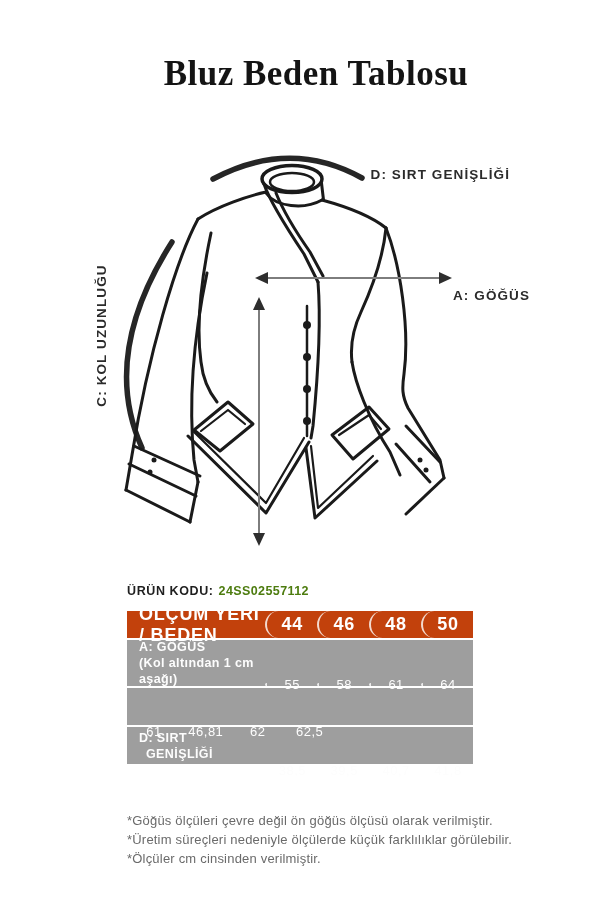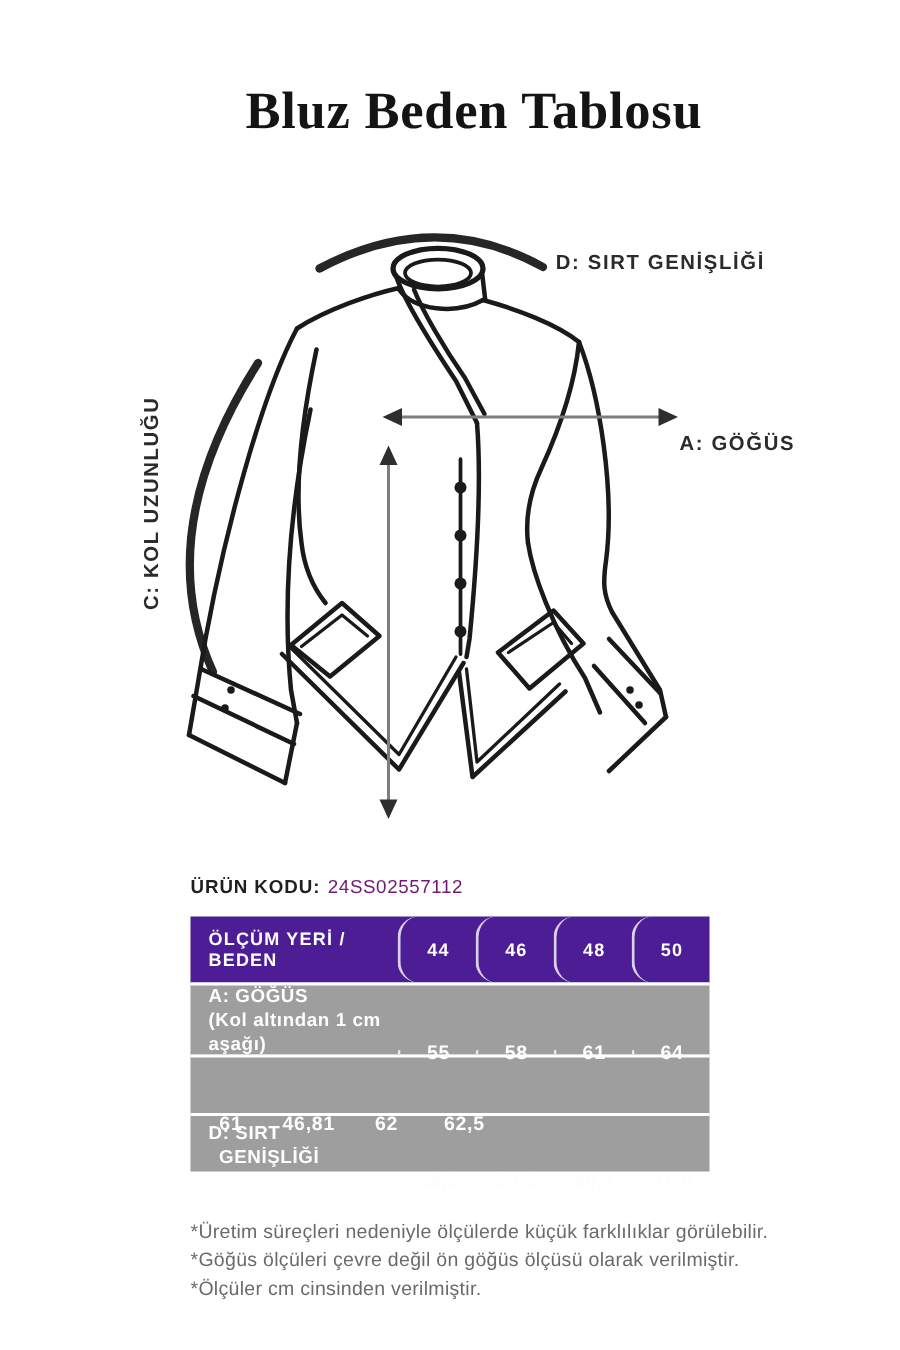--- a/index.html
+++ b/index.html
@@ -19,31 +19,31 @@
     position:absolute;font-size:13.5px;font-weight:700;color:#2b2b2b;
     letter-spacing:1.1px;white-space:nowrap;
   }
   .label-d{top:-4px;left:0;width:420px;text-align:right;margin-top:43px;}
   .label-a{top:160px;left:363px;}
   .label-b{top:426px;left:90px;width:200px;text-align:center;}
   .label-c{top:200px;left:-64px;width:150px;text-align:center;transform:rotate(-90deg);}
   
   .product-code{position:absolute;left:127px;top:584px;font-size:12.5px;
     font-weight:600;color:#1f1f1f;letter-spacing:.6px;}
-  .product-code .code{font-weight:400;color:#701a75;margin-left:5px;letter-spacing:.4px;}
+  .product-code .code{font-weight:700;color:#4d7c0f;margin-left:5px;letter-spacing:.4px;}
   
   .size-table{position:absolute;left:127px;top:611px;width:346px;}
   .t-row{display:flex;width:100%;}
   .t-cell{box-sizing:border-box;display:flex;flex-direction:column;justify-content:center;}
   .t-label{width:40%;padding-left:12px;align-items:flex-start;text-align:left;}
   .t-val{width:15%;align-items:center;text-align:center;border-left:2px solid rgba(255,255,255,.8);border-radius:14px;}
-  .t-head{background:#4c1d95;color:#fff;height:44px;font-size:12px;font-weight:700;letter-spacing:.8px;}
+  .t-head{background:#c2410c;color:#fff;height:27px;font-size:18px;font-weight:700;letter-spacing:.8px;}
   .t-body{background:#9e9e9e;color:#fdfdfd;border-top:2px solid #fff;}
   .t-body .t-label{font-size:12.5px;font-weight:600;letter-spacing:.4px;line-height:16px;}
-  .t-body .t-val{font-size:13px;font-weight:700;letter-spacing:.5px;margin-top:43px;}
+  .t-body .t-val{font-size:13px;font-weight:400;letter-spacing:.5px;margin-top:43px;}
   .r-a{height:46px;} .r-b,.r-c,.r-d{height:37px;}
   .l2.indent{padding-left:7px;}
   
   .footnotes{position:absolute;left:127px;top:814px;}
   .footnotes p{margin:0 0 6px 0;font-size:13px;color:#6a6a6a;letter-spacing:.2px;line-height:13px;}
 </style>
 </head>
 <body>
 
 <div class="title">Bluz Beden Tablosu</div>
@@ -168,16 +168,16 @@
       <span class="l2 indent">GENİŞLİĞİ</span>
     </div>
     <div class="t-cell t-val">38,5</div>
     <div class="t-cell t-val">39,5</div>
     <div class="t-cell t-val">40,7</div>
     <div class="t-cell t-val">41,8</div>
   </div>
 </div>
 
 <div class="footnotes">
+  <p>*Göğüs ölçüleri çevre değil ön göğüs ölçüsü olarak verilmiştir.</p>
   <p>*Üretim süreçleri nedeniyle ölçülerde küçük farklılıklar görülebilir.</p>
-  <p>*Göğüs ölçüleri çevre değil ön göğüs ölçüsü olarak verilmiştir.</p>
   <p>*Ölçüler cm cinsinden verilmiştir.</p>
 </div>
 
 </body></html>

